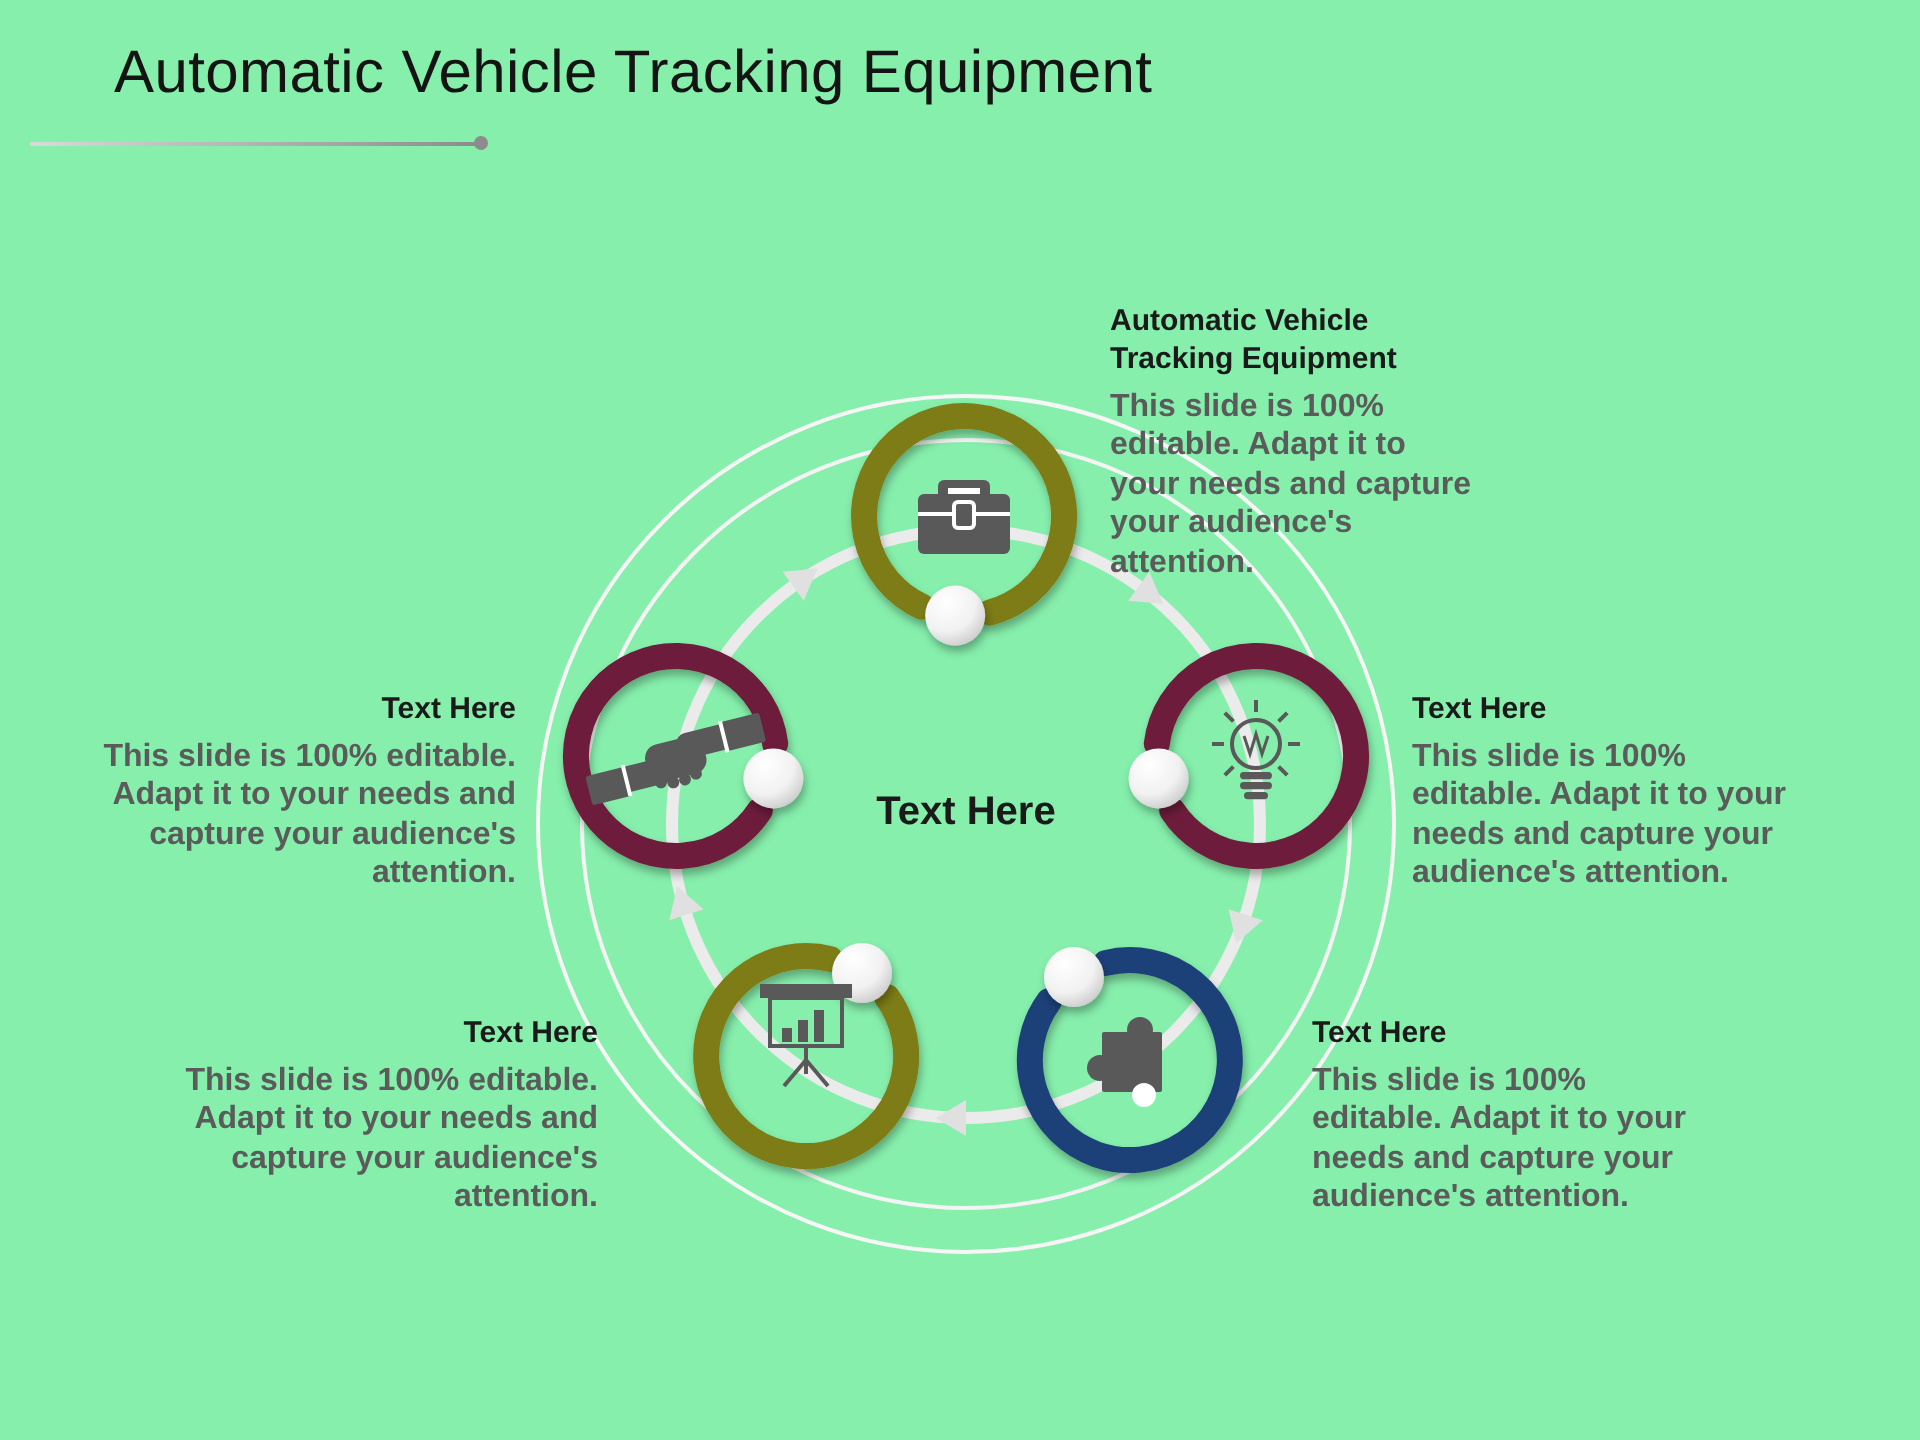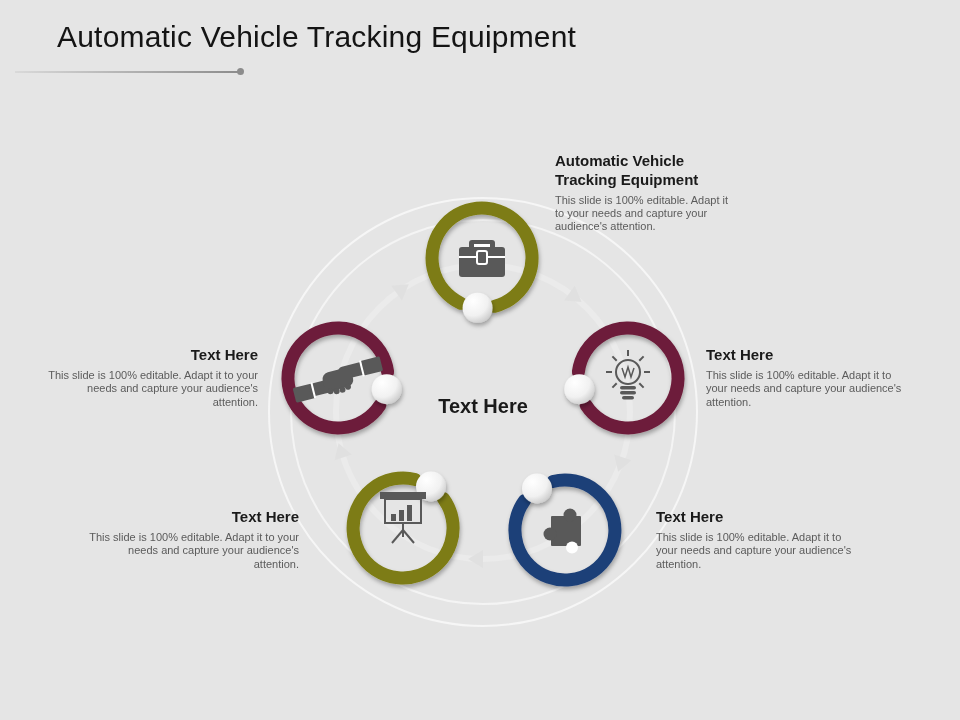--- a/index.html
+++ b/index.html
@@ -1,39 +1,39 @@
 <!DOCTYPE html>
 <html><head>
 <meta charset="utf-8">
 <style>
   html,body { margin:0; padding:0; }
   body { font-family: "Liberation Sans", sans-serif; background:#ffffff; }
   .slide {
     position: relative;
     width: 960px; height: 720px;
-    background:#e5e5e5;
+    background:#86efac;
     overflow: hidden;
   }
   .slide-title {
     position:absolute; left:57px; top:20px;
     font-size:30px; font-weight:400; color:#141414;
     letter-spacing:0.2px; white-space:nowrap;
   }
   .title-rule {
     position:absolute; left:15px; top:71px; width:224px; height:2px;
     background:linear-gradient(to right,#d9d9d9,#8c8c8c);
   }
   .title-rule-dot {
     position:absolute; left:237px; top:68px; width:7px; height:7px;
     border-radius:50%; background:#8c8c8c;
   }
   .diagram-svg { position:absolute; left:0; top:0; }
   .label-block { position:absolute; }
   .label-heading { font-size:15px; font-weight:bold; color:#1a1a1a; line-height:1.25; }
-  .label-body { font-size:11px; color:#5b5b5b; line-height:1.22; margin-top:4px; }
+  .label-body { font-size:16px; color:#5b5b5b; line-height:1.22; margin-top:4px;font-weight:bold; }
   .align-right { text-align:right; }
   .center-label {
     position:absolute; left:403px; top:395px; width:160px;
     text-align:center; font-size:20px; font-weight:bold; color:#1a1a1a;
   }
   .icon-stroke { stroke:#595959; fill:none; }
   .icon-fill { fill:#595959; }
 </style>
 </head>
 <body>

